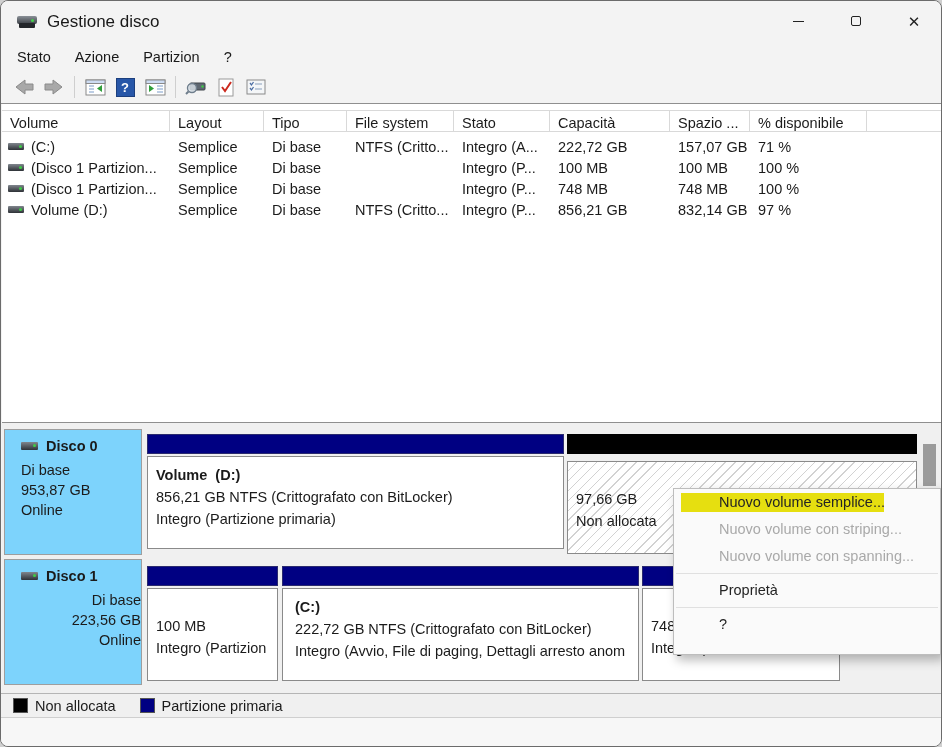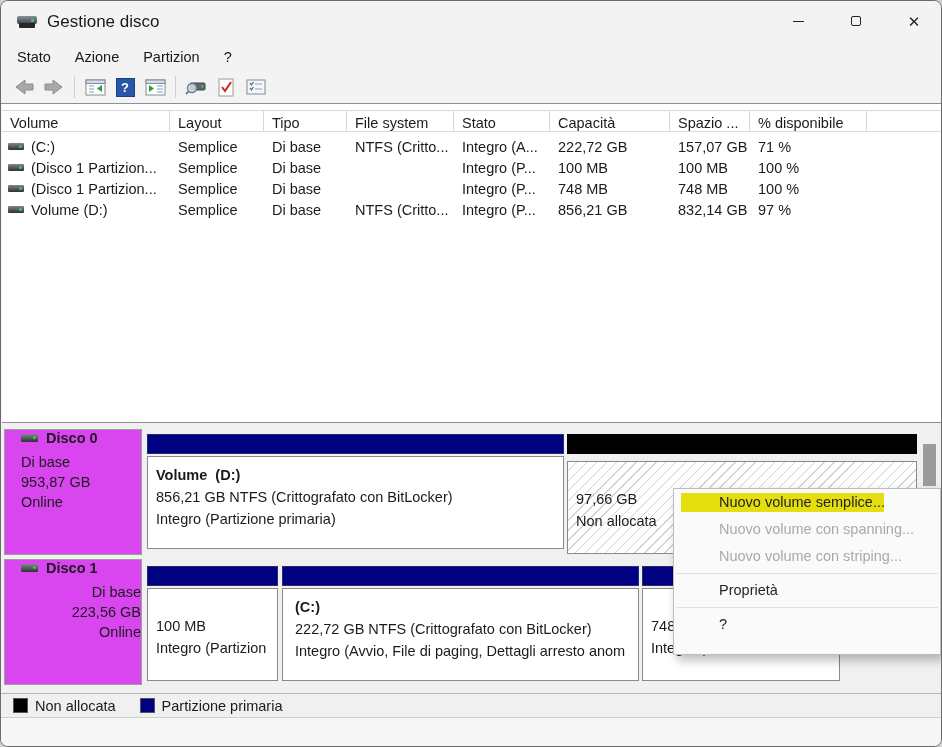--- a/index.html
+++ b/index.html
@@ -36,21 +36,21 @@
   .lv-hcell { border-right:1px solid #d9d9d9; padding:4px 0 0 8px; white-space:nowrap; overflow:hidden; color:#1b1b1b; }
   .lv-rows { position:absolute; left:0; top:32px; width:100%; }
   .lv-row { display:flex; height:21px; align-items:center; }
   .lv-cell { padding-left:8px; white-space:nowrap; overflow:hidden; }
   .c0{width:168px;} .c1{width:94px;} .c2{width:83px;} .c3{width:107px;} .c4{width:96px;} .c5{width:120px;} .c6{width:80px;} .c7{width:117px;} .c8{flex:1;}
   .vol-icon { display:inline-block; width:16px; height:7px; background:linear-gradient(#80868d,#2e3237); border-radius:1px; position:relative; vertical-align:middle; margin-right:7px; }
   .vol-icon::after { content:""; position:absolute; right:2px; top:2px; width:3px; height:3px; background:#3ecb47; border-radius:50%; }
   .lv-cell.c0 { padding-left:6px; display:flex; align-items:center; }
   
   .graph-pane { position:absolute; left:1px; top:422px; width:940px; height:270px; background:#f0f0f0; }
-  .disk-head { position:absolute; left:2px; width:138px; height:126px; background:#d946ef; border:1px solid #9e9e9e; padding:0 0 0 16px; }
+  .disk-head { position:absolute; left:2px; width:138px; height:126px; background:#7dd3fc; border:1px solid #9e9e9e; padding:8px 0 0 16px; }
   .disk-head .dh-name { font-weight:bold; display:flex; align-items:center; gap:8px; margin-bottom:6px; }
   .disk-icon { display:inline-block; width:17px; height:8px; background:linear-gradient(#80868d,#2e3237); border-radius:1px; position:relative; }
   .disk-icon::after { content:""; position:absolute; right:2px; top:2px; width:3px; height:3px; background:#3ecb47; border-radius:50%; }
   .disk-head .dh-line { line-height:20px; color:#1b1b1b; }
   .part-band { position:absolute; height:20px; }
   .band-primary { background:#000082; border:1px solid #2a2a6e; }
   .band-unalloc { background:#000; border:1px solid #000; }
   .part-body { position:absolute; height:93px; background:#fff; border:1px solid #8a8a8a; padding:8px 0 0 8px; overflow:hidden; }
   .part-body.hatched {
     background:repeating-linear-gradient(135deg,#ffffff 0px,#ffffff 6px,#d2d2d2 6px,#d2d2d2 7px);
@@ -297,24 +297,24 @@
     </div>
   </div>
 
   <div class="statusbar"></div>
 
   <div class="context-menu">
     <div class="menu-item highlighted">
       <span class="mi-label">Nuovo volume semplice...</span>
     </div>
     <div class="menu-item disabled">
+      <span class="mi-label">Nuovo volume con striping...</span>
+    </div>
+    <div class="menu-item disabled">
       <span class="mi-label">Nuovo volume con spanning...</span>
-    </div>
-    <div class="menu-item disabled">
-      <span class="mi-label">Nuovo volume con striping...</span>
     </div>
     <div class="menu-sep"></div>
     <div class="menu-item">
       <span class="mi-label">Proprietà</span>
     </div>
     <div class="menu-sep"></div>
     <div class="menu-item">
       <span class="mi-label">?</span>
     </div>
   </div>

